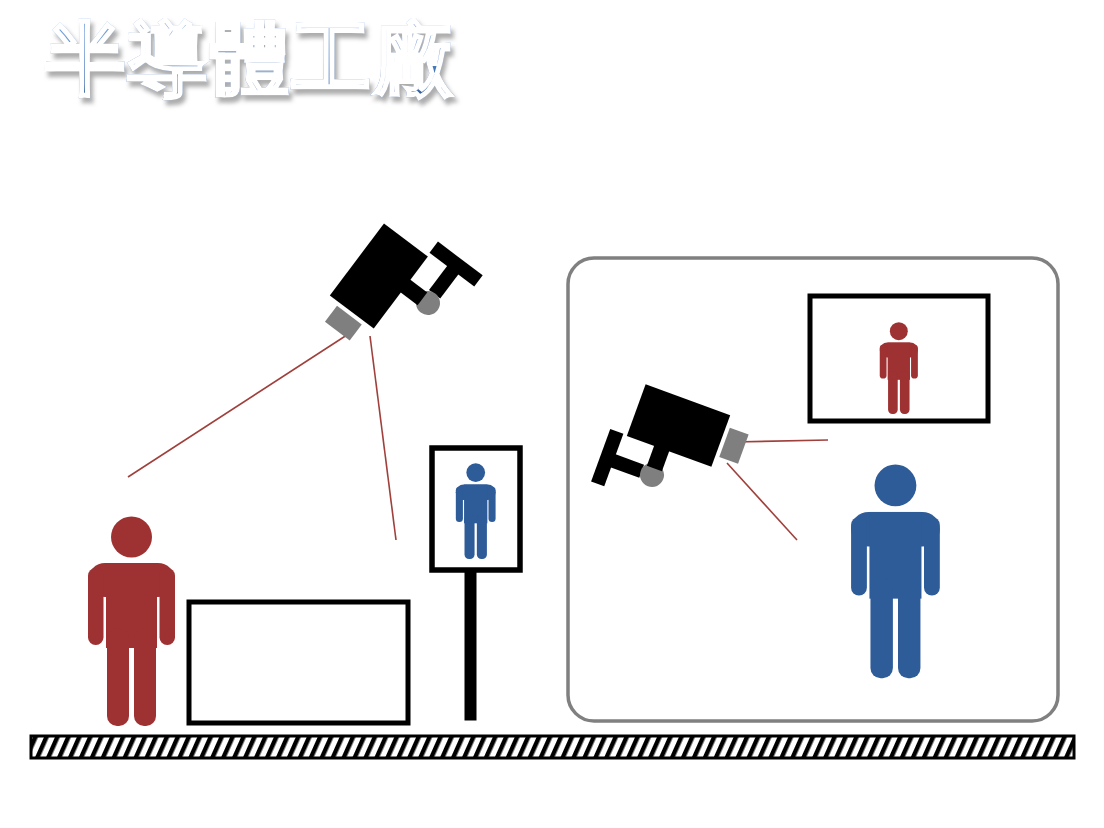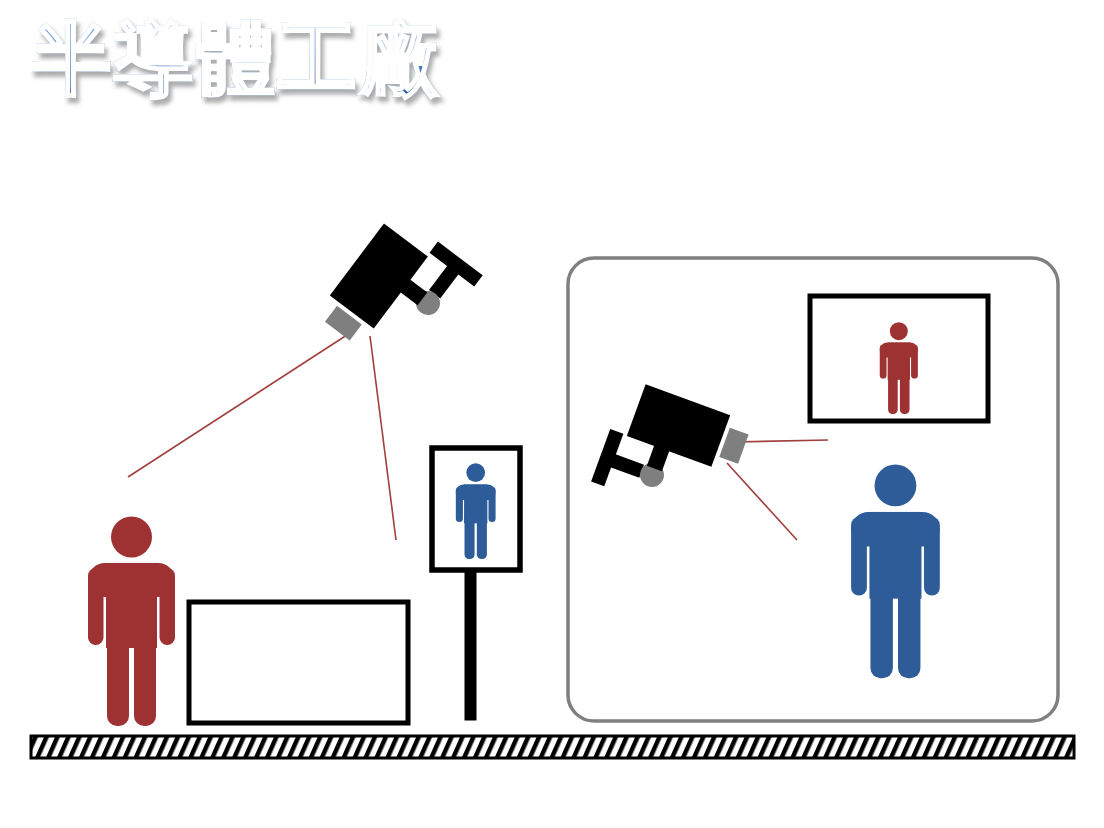--- a/index.html
+++ b/index.html
@@ -5,21 +5,21 @@
   html,body{margin:0;padding:0;background:#ffffff;}
   .slide{
     position:relative;
     width:1104px;height:828px;
     background:var(--background,#fff);
     overflow:hidden;
     font-family:"DejaVu Sans","Liberation Sans",sans-serif;
   }
   .slide-title{
     position:absolute;
-    left:32px;top:18px;
+    left:46px;top:18px;
     margin:0;
     font-size:79px;
     font-weight:bold;
     letter-spacing:3px;
     line-height:1.05;
     color:var(--title-gradient-bottom,#2F5C99);
     background:linear-gradient(180deg,
       var(--title-gradient-top,#7FA8DE) 8%,
       var(--title-gradient-mid,#4A7CC0) 55%,
       var(--title-gradient-bottom,#2F5C99) 95%);

